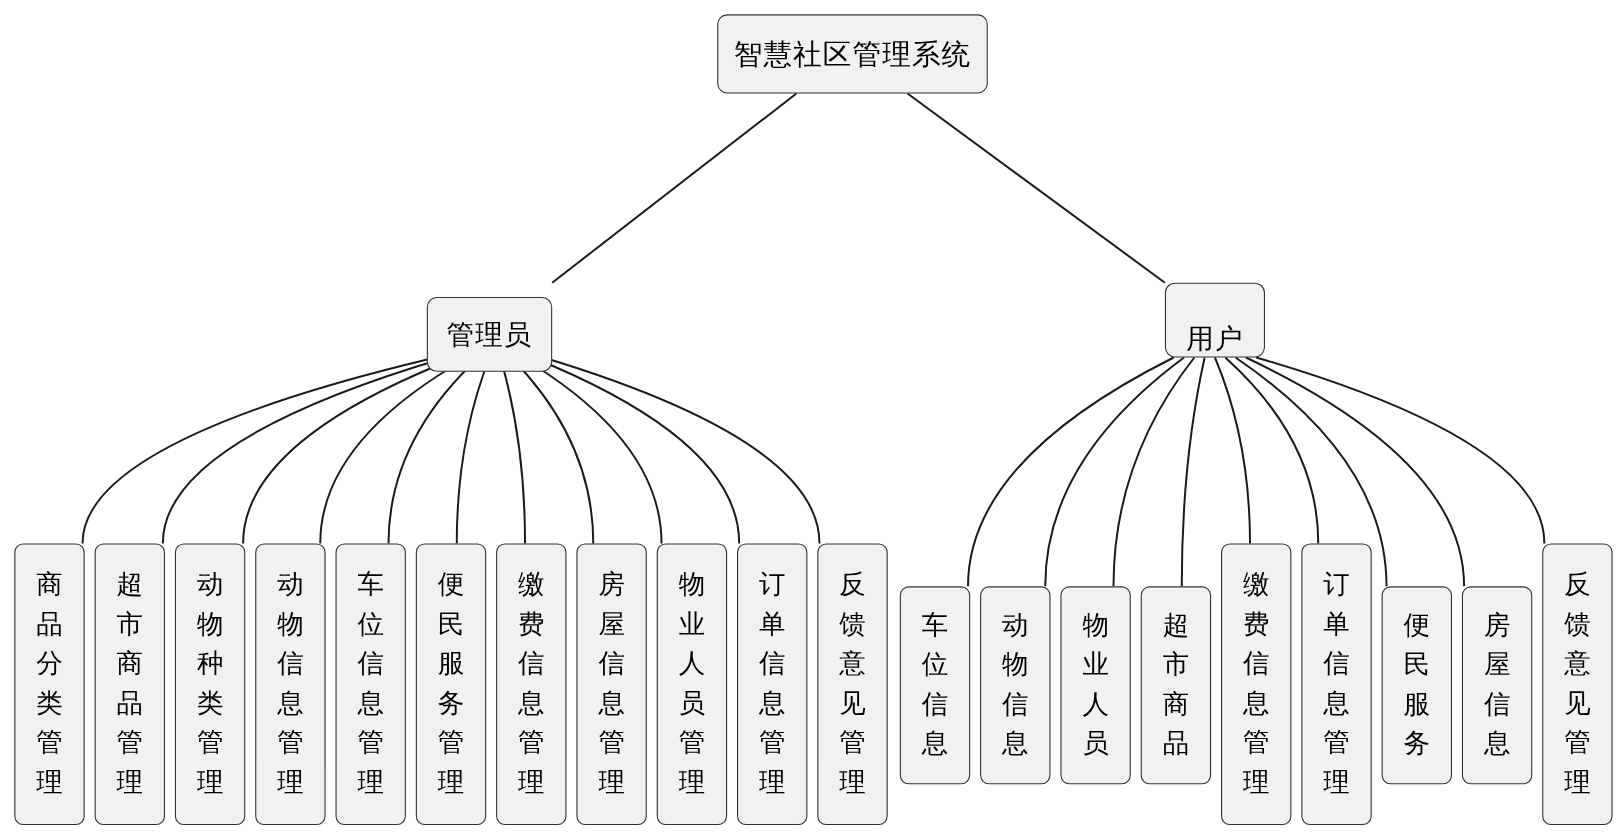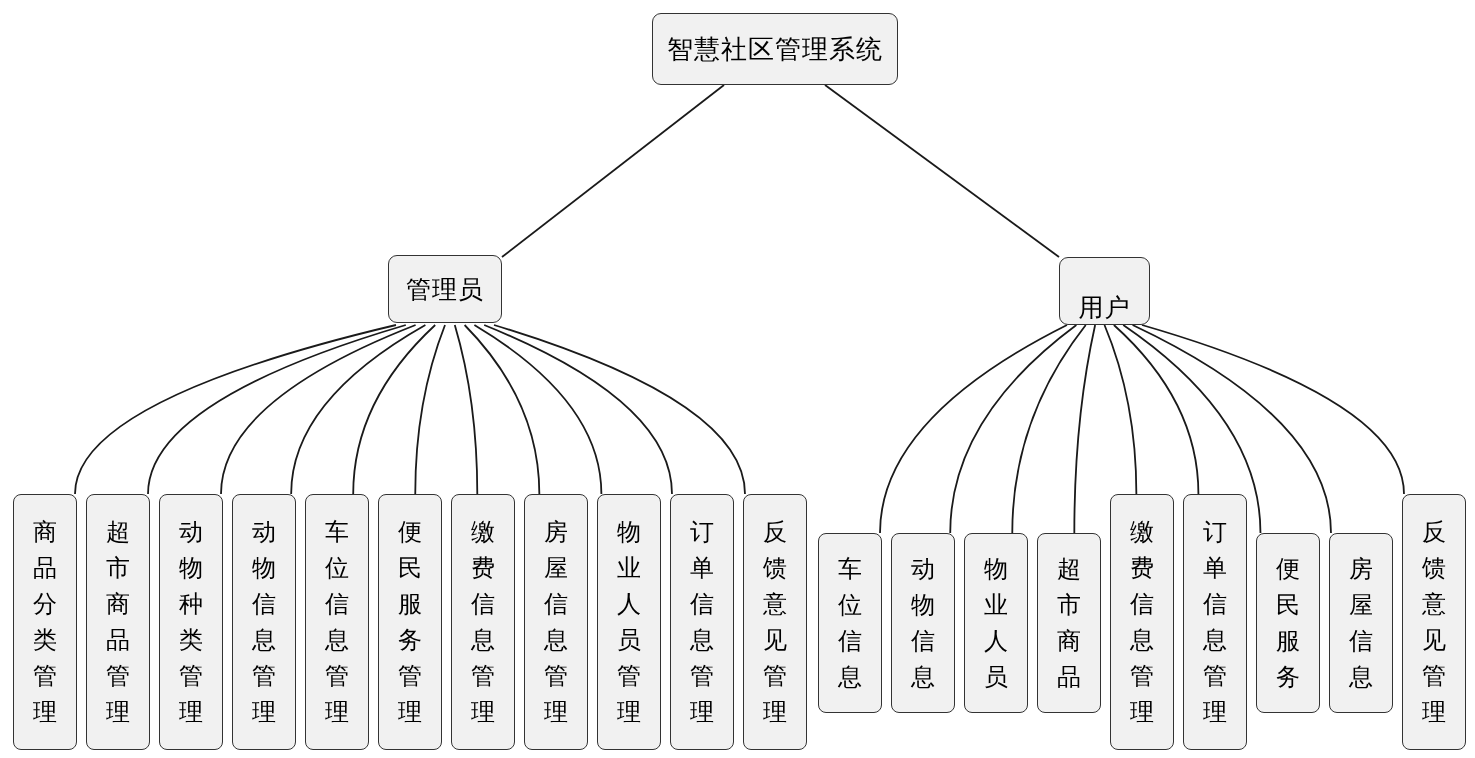--- a/index.html
+++ b/index.html
@@ -82,21 +82,21 @@
       <path d="M1113.875,325 Q1198.425,401.05 1198.425,494"></path>
       <path d="M1123.25,325 Q1260.475,418.6 1260.475,533"></path>
       <path d="M1132.625,325 Q1331,418.6 1331,533"></path>
       <path d="M1142,325 Q1404,401.05 1404,494"></path>
     </svg>
 
   <div class="node root" id="root-node" style="left: 652px; top: 13px; width: 246px; height: 72px;">
     <span>智慧社区管理系统</span>
   </div>
 
-  <div class="node branch" id="branch-0" style="left: 388px; top: 255px; width: 114px; height: 68px;">
+  <div class="node branch" id="branch-0" style="left: 388px; top: 270px; width: 114px; height: 68px;">
     <span>管理员</span>
   </div>
 
   <div class="node branch" id="branch-1" style="left: 1059px; top: 257px; width: 91px; height: 68px; align-items: flex-end;">
     <span>用户</span>
   </div>
 
   <div id="leaves">
       <div class="leaf" style="left: 13px; top: 494px; height: 256px;">
         <span>商</span>

